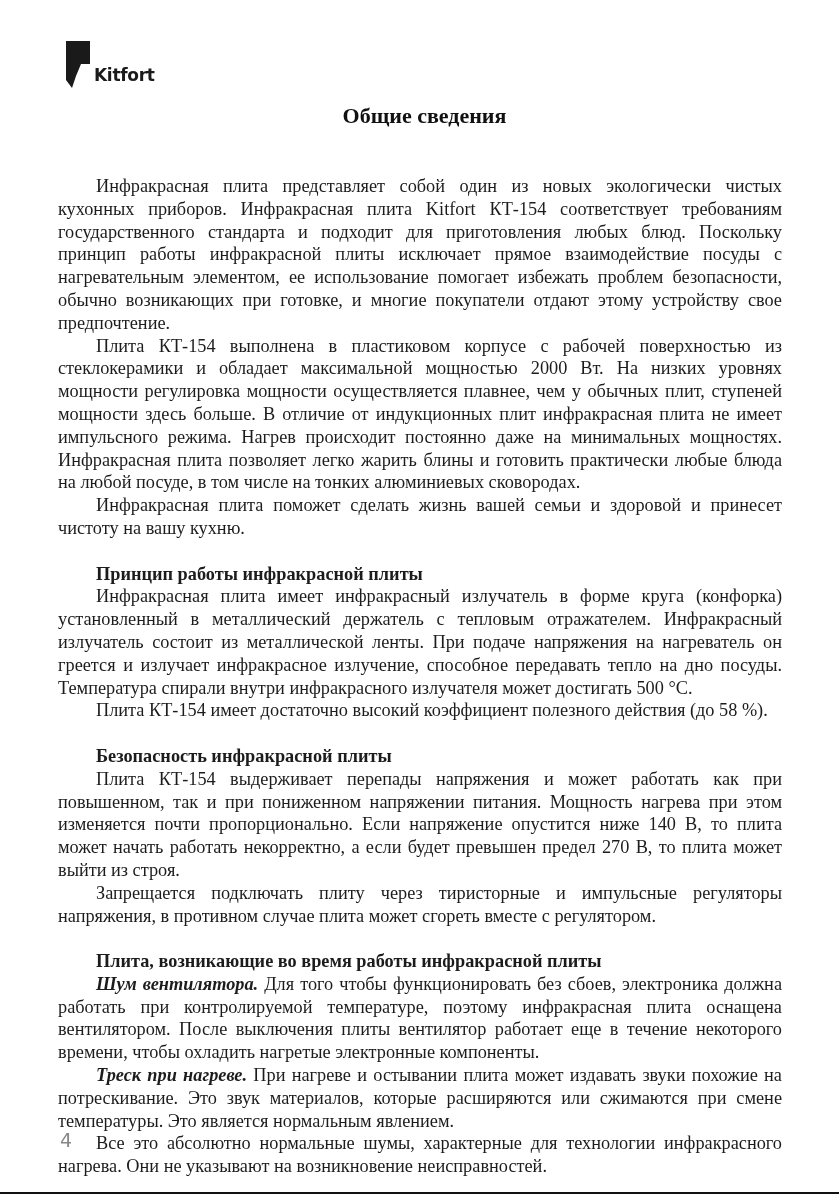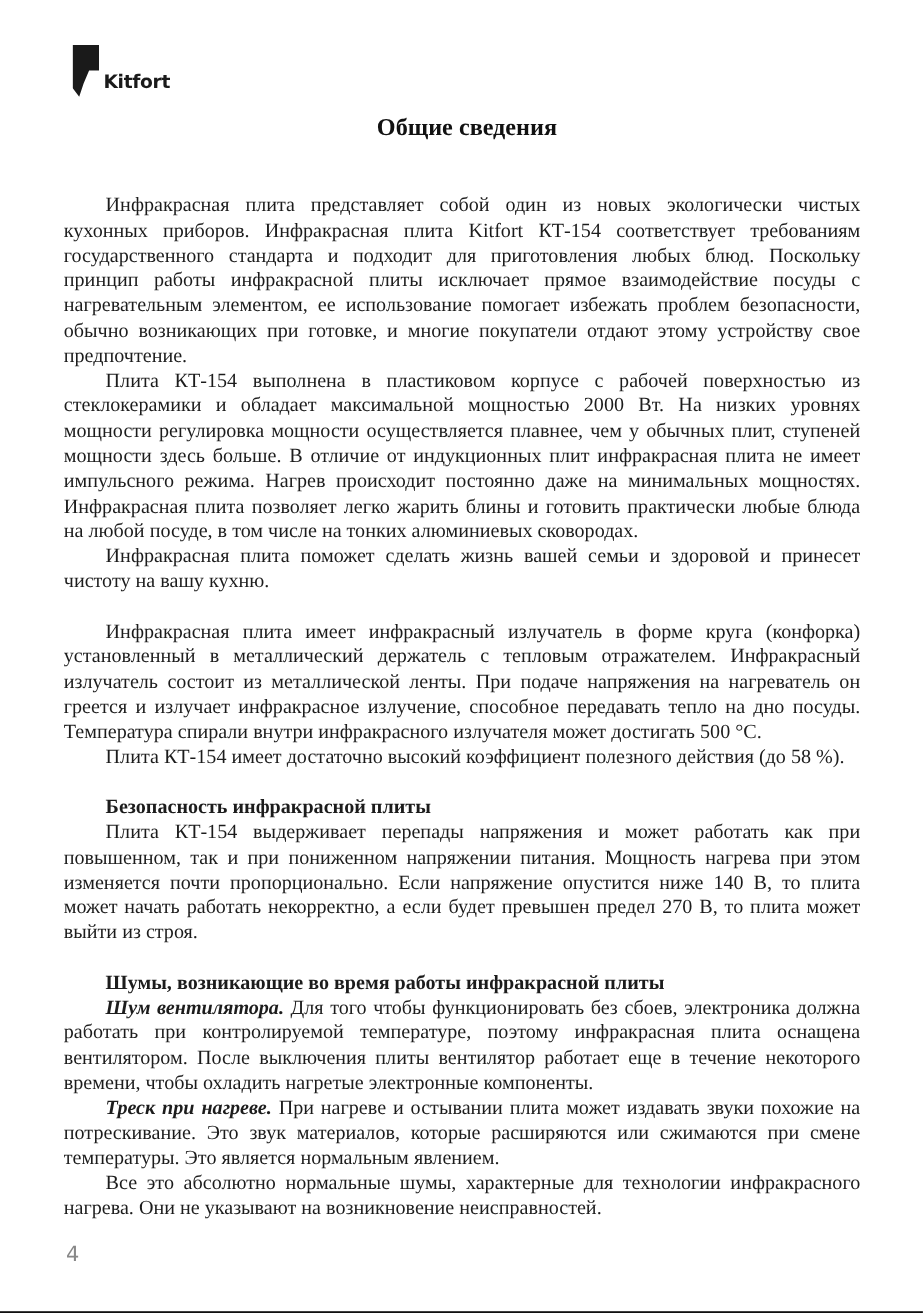--- a/index.html
+++ b/index.html
@@ -34,35 +34,37 @@
 <div class="content">
   <section>
     <p>Инфракрасная плита представляет собой один из новых экологически чистых кухонных приборов. Инфракрасная плита Kitfort КТ-154 соответствует требованиям государственного стандарта и подходит для приготовления любых блюд. Поскольку принцип работы инфракрасной плиты исключает прямое взаимодействие посуды с нагревательным элементом, ее использование помогает избежать проблем безопасности, обычно возникающих при готовке, и многие покупатели отдают этому устройству свое предпочтение.</p>
     <p>Плита КТ-154 выполнена в пластиковом корпусе с рабочей поверхностью из стеклокерамики и обладает максимальной мощностью 2000 Вт. На низких уровнях мощности регулировка мощности осуществляется плавнее, чем у обычных плит, ступеней мощности здесь больше. В отличие от индукционных плит инфракрасная плита не имеет импульсного режима. Нагрев происходит постоянно даже на минимальных мощностях. Инфракрасная плита позволяет легко жарить блины и готовить практически любые блюда на любой посуде, в том числе на тонких алюминиевых сковородах.</p>
     <p>Инфракрасная плита поможет сделать жизнь вашей семьи и здоровой и принесет чистоту на вашу кухню.</p>
   </section>
 
   <div class="gap"></div>
 
   <section>
+    <h2>Принцип работы инфракрасной плиты</h2>
     <p>Инфракрасная плита имеет инфракрасный излучатель в форме круга (конфорка) установленный в металлический держатель с тепловым отражателем. Инфракрасный излучатель состоит из металлической ленты. При подаче напряжения на нагреватель он греется и излучает инфракрасное излучение, способное передавать тепло на дно посуды. Температура спирали внутри инфракрасного излучателя может достигать 500 °С.</p>
     <p>Плита КТ-154 имеет достаточно высокий коэффициент полезного действия (до 58 %).</p>
   </section>
 
   <div class="gap"></div>
 
   <section>
     <h2>Безопасность инфракрасной плиты</h2>
     <p>Плита КТ-154 выдерживает перепады напряжения и может работать как при повышенном, так и при пониженном напряжении питания. Мощность нагрева при этом изменяется почти пропорционально. Если напряжение опустится ниже 140 В, то плита может начать работать некорректно, а если будет превышен предел 270 В, то плита может выйти из строя.</p>
+    <p>Запрещается подключать плиту через тиристорные и импульсные регуляторы напряжения, в противном случае плита может сгореть вместе с регулятором.</p>
   </section>
 
   <div class="gap"></div>
 
   <section>
-    <h2>Шумы, возникающие во время работы инфракрасной плиты</h2>
+    <h2>Плита, возникающие во время работы инфракрасной плиты</h2>
     <p><span class="lead">Шум вентилятора.</span><span> Для того чтобы функционировать без сбоев, электроника должна работать при контролируемой температуре, поэтому инфракрасная плита оснащена вентилятором. После выключения плиты вентилятор работает еще в течение некоторого времени, чтобы охладить нагретые электронные компоненты.</span></p>
     <p><span class="lead">Треск при нагреве.</span><span> При нагреве и остывании плита может издавать звуки похожие на потрескивание. Это звук материалов, которые расширяются или сжимаются при смене температуры. Это является нормальным явлением.</span></p>
     <p>Все это абсолютно нормальные шумы, характерные для технологии инфракрасного нагрева. Они не указывают на возникновение неисправностей.</p>
   </section>
 </div>
 
 <div class="page-number">4</div>
 <div class="bottom-rule"></div>
 
 </body></html>

